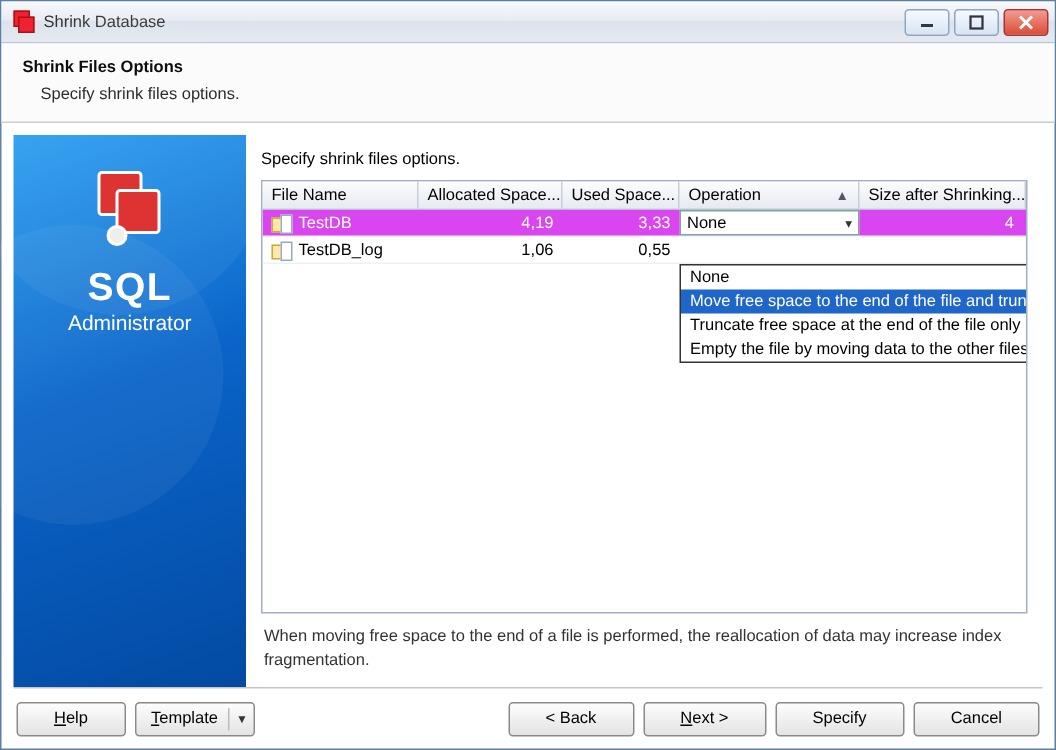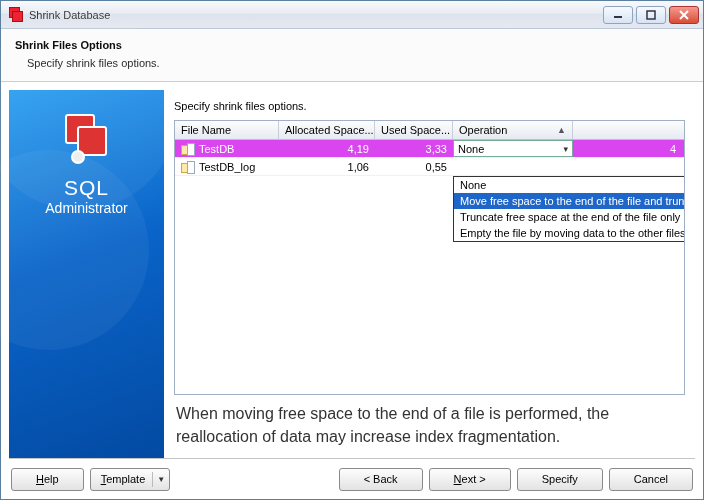--- a/index.html
+++ b/index.html
@@ -75,21 +75,21 @@
     content: ""; position: absolute; left: -30px; width: 200px; height: 200px;
     border-radius: 50%; background: rgba(255,255,255,0.05);
   }
   .sidebar::before { top: -80px; }
   .sidebar::after { top: 60px; left: -60px; }
   .brand-icon { width: 60px; height: 50px; position: relative; margin-bottom: 12px; z-index: 1; }
   .brand-icon .b1 { position: absolute; width: 30px; height: 30px; background:#d33; border:2px solid #fff; top:0; left:8px; border-radius:3px; }
   .brand-icon .b2 { position: absolute; width: 30px; height: 30px; background:#d33; border:2px solid #fff; top:12px; left:20px; border-radius:3px; }
   .brand-icon .wr { position:absolute; width:14px; height:14px; border:2px solid #fff; border-radius:50%; background:#eee; bottom:0px; left:14px;}
   .brand-text { text-align: center; z-index: 1; }
-  .brand-text .t1 { font-size: 21px; font-weight: normal; letter-spacing: 1px; }
+  .brand-text .t1 { font-size: 26px; font-weight: bold; letter-spacing: 1px; }
   .brand-text .t2 { font-size: 14px; }
   .main {
     flex: 1;
     padding: 10px 10px 8px 10px;
     display: flex; flex-direction: column;
     min-width: 0;
   }
   .main-label { margin-bottom: 8px; }
   .grid {
     flex: 1;
@@ -138,21 +138,21 @@
   .dropdown-list {
     position:absolute; left:278px; top:36px; z-index:10;
     background:#fff; border:1px solid #333;
     width: 256px;
     font-size:11px;
   }
   .dropdown-list div { padding:2px 6px; white-space:nowrap;}
   .dropdown-list div.hl { background:#1f66c9; color:#fff; }
   .hint {
     padding: 8px 2px 2px 2px;
-    font-size: 16px;
+    font-size: 11px;
     color: #333;
     line-height: 1.4;
   }
   .footer {
     height: 40px;
     display: flex;
     align-items: center;
     padding: 0 10px;
     gap: 6px;
   }
@@ -223,20 +223,23 @@
             </div>
           <div class="col as">
               <span>Allocated Space...</span>
             </div>
           <div class="col us">
               <span>Used Space...</span>
             </div>
           <div class="col op">
               <span>Operation</span>
               <span class="sort">▲</span>
+            </div>
+          <div class="col ss">
+              <span>Size after Shrinking...</span>
             </div>
         </div>
         <div class="grid-body" id="grid-body">
 
           <div class="row selected">
               <div class="cell fn">
                 <span class="file-icon"></span>
                 <span>TestDB</span>
               </div>
               <div class="cell as">4,19</div>

